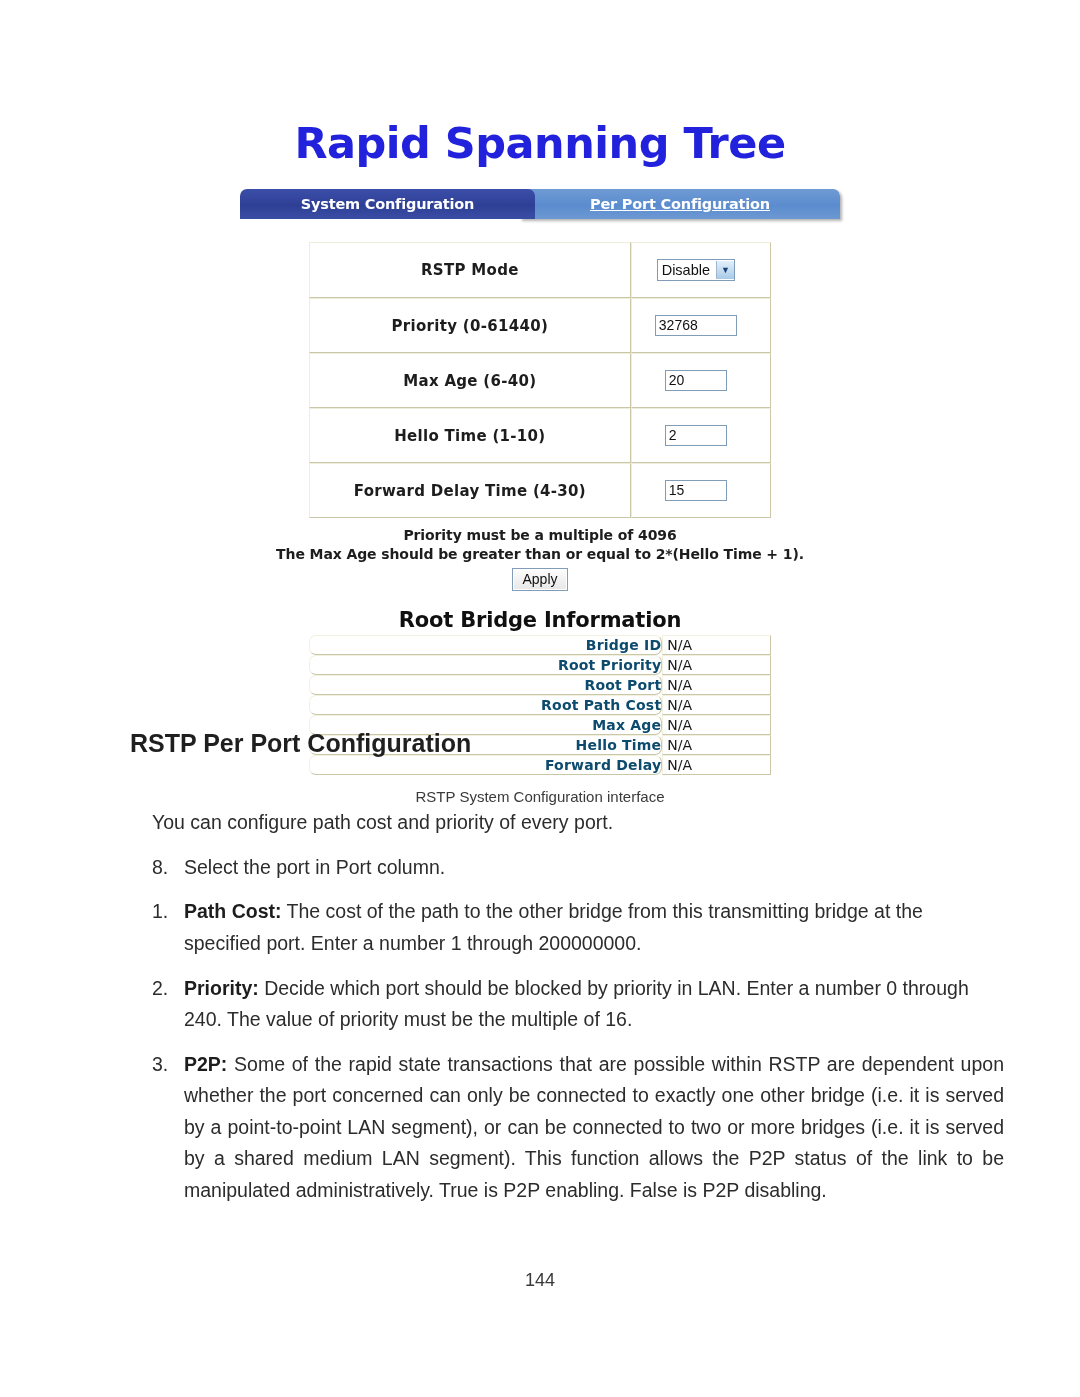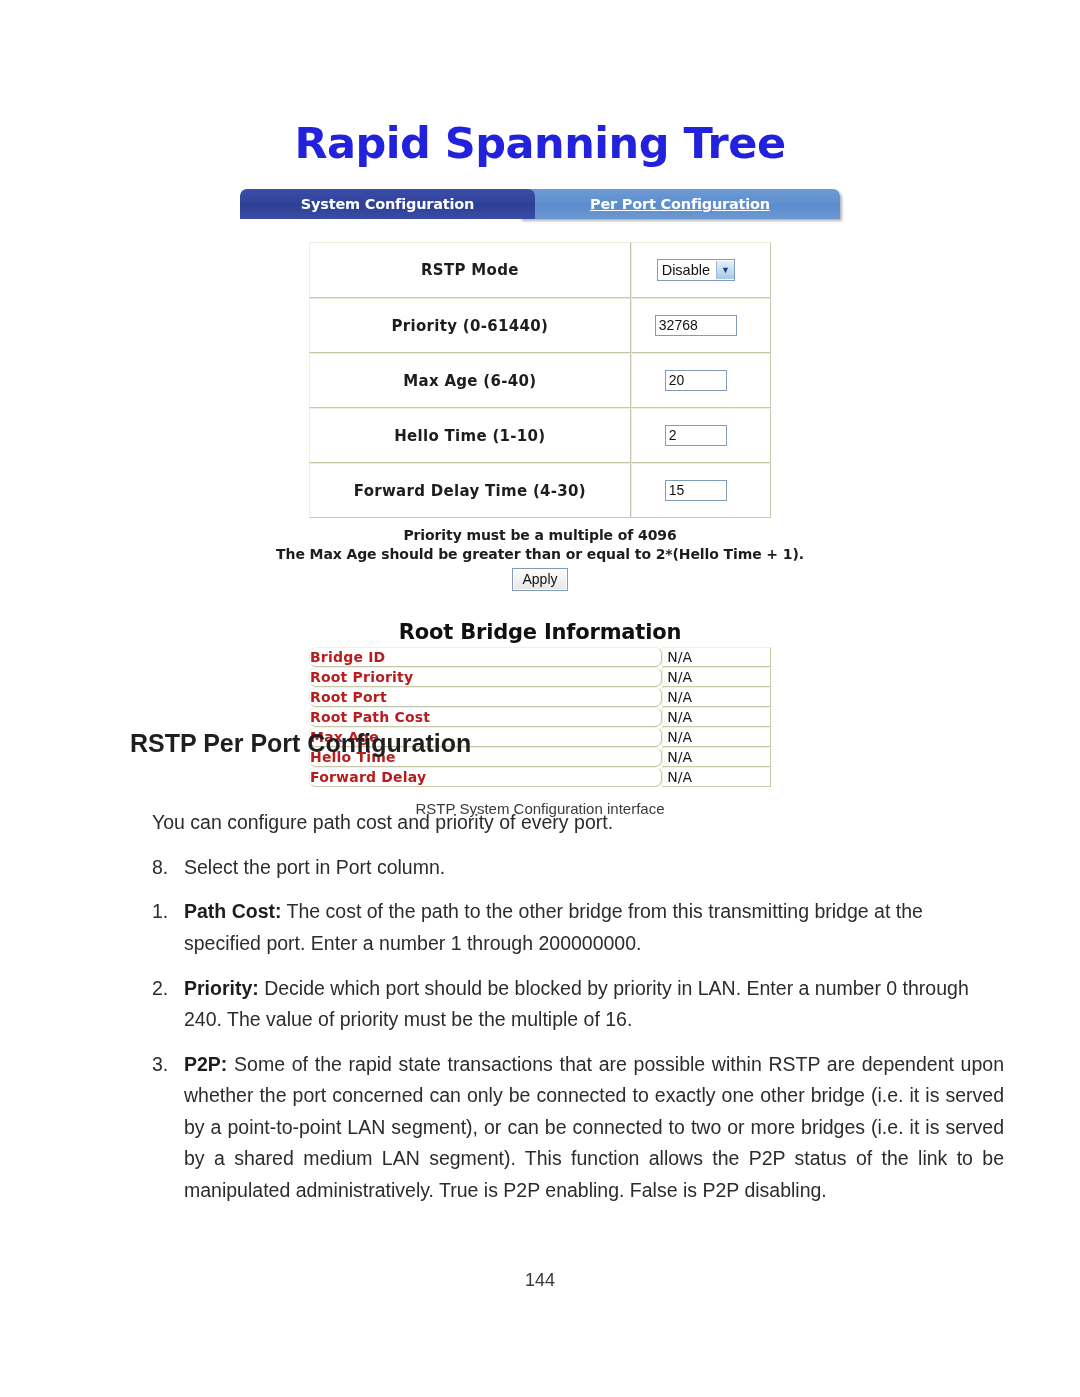--- a/index.html
+++ b/index.html
@@ -166,44 +166,44 @@
     line-height: 18px;
   }
 
   
   .rb-heading {
     text-align: center;
     font-family: "DejaVu Sans", sans-serif;
     font-weight: bold;
     font-size: 21px;
     color: #101010;
-    margin: 29px 0 3px 0;
+    margin: 17px 0 3px 0;
     letter-spacing: -0.2px;
   }
   .rb-table {
     width: 462px;
     margin: 0 auto;
     border-collapse: separate;
     border-spacing: 0;
   }
   .rb-table tr { height: 20px; }
   .rb-table td {
     border: 1px solid #c9c7a8;
     border-top-color: #f2f1e0;
     border-left-color: #f2f1e0;
     background: #ffffff;
     padding: 0;
   }
   .rb-label {
     width: 356px;
-    text-align: left;
+    text-align: right;
     font-family: "DejaVu Sans", sans-serif;
     font-weight: bold;
     font-size: 14px;
-    color: #b91c1c;
+    color: #0c4a6e;
     letter-spacing: 0.2px;
     border-radius: 7px;
   }
   .rb-value {
     width: 104px;
     text-align: left;
     padding-left: 4px !important;
     font-family: "DejaVu Sans", sans-serif;
     font-size: 14px;
     color: #1a1a1a;

